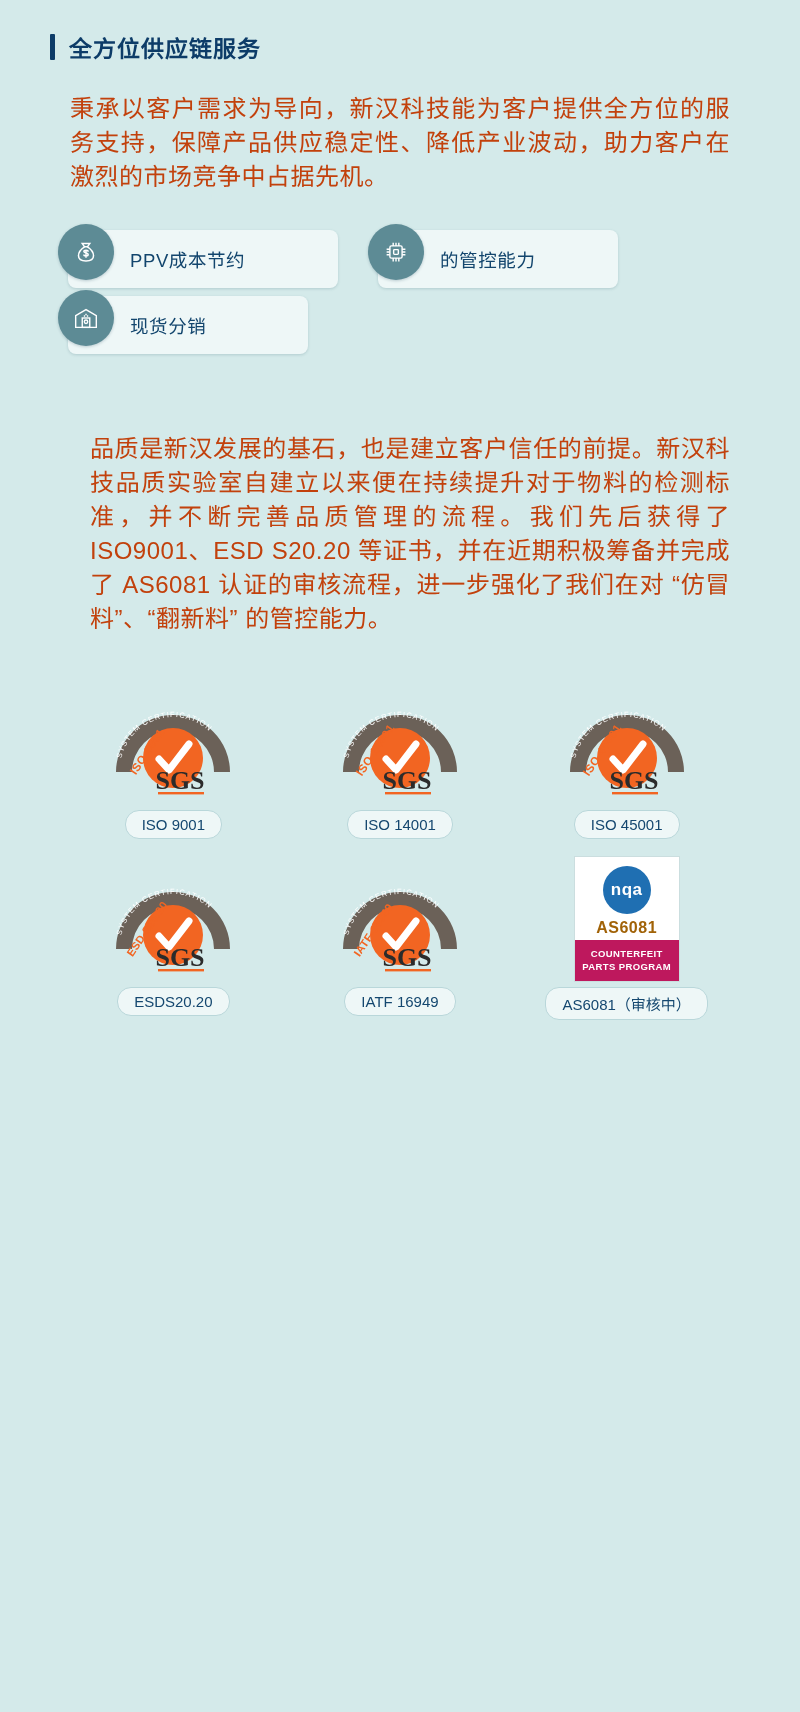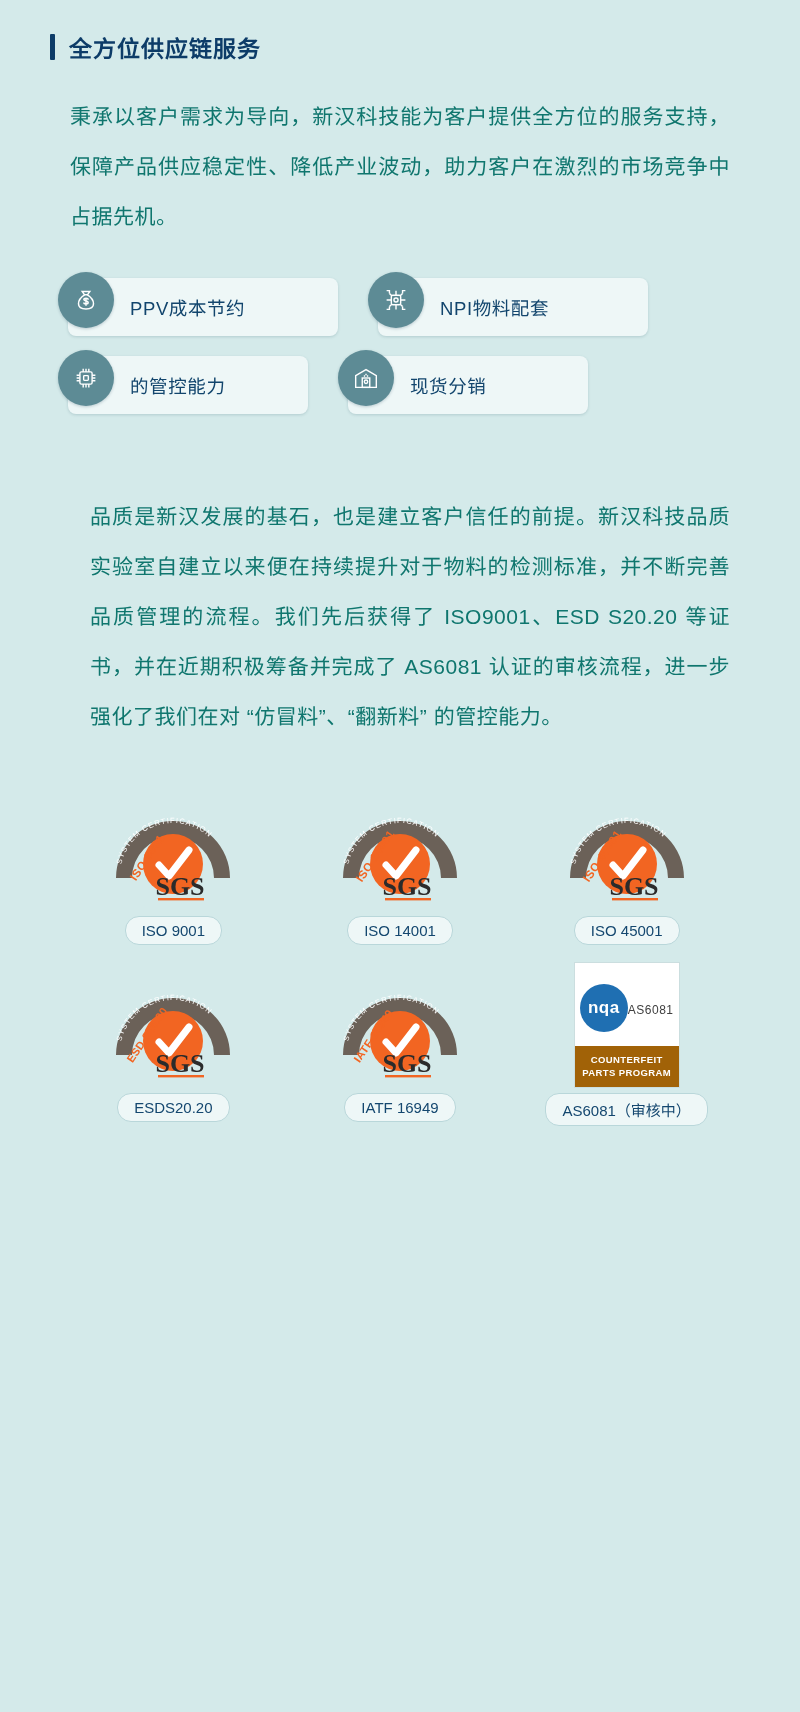--- a/index.html
+++ b/index.html
@@ -39,37 +39,37 @@
   }
   .section-title {
     font-size: 23px;
     font-weight: bold;
     letter-spacing: 1px;
     color: #0d3c68;
   }
 
   
   .para {
-    font-size: 21px;
-    line-height: 50px;
-    color: #0f766e;
+    font-size: 24px;
+    line-height: 34px;
+    color: #c2410c;
     text-align: justify;
     text-justify: inter-ideograph;
     margin: 0 20px 0 20px;
     letter-spacing: 0.5px;
   }
   .para-1 { margin-bottom: 36px; }
   .para-2 { margin-bottom: 40px; margin-left: 40px; }
 
   
   .pill-grid {
     margin: 0 18px;
     display: flex;
     flex-wrap: wrap;
-    gap: 20px 40px;
+    gap: 8px 40px;
   }
   .pill {
     position: relative;
     height: 58px;
     display: flex;
     align-items: center;
     background: #eef7f7;
     border-radius: 8px;
     box-shadow: 0 1px 3px rgba(30, 70, 90, 0.18);
     padding-left: 62px;
@@ -139,48 +139,48 @@
     background: #ffffff;
     box-shadow: 0 0 0 1px #cbdedf;
     display: flex;
     flex-direction: column;
     align-items: stretch;
     overflow: hidden;
   }
   .nqa-top {
     flex: 1 1 auto;
     display: flex;
-    flex-direction: row;
+    flex-direction: column;
     align-items: center;
     justify-content: center;
     padding-top: 6px;
   }
   .nqa-circle {
     width: 48px;
     height: 48px;
     border-radius: 50%;
     background: #1f6fb2;
     color: #fff;
     display: flex;
     align-items: center;
     justify-content: center;
     font-size: 17px;
     font-weight: bold;
     letter-spacing: 0.5px;
     position: relative;
   }
   .nqa-code {
     margin-top: 5px;
-    font-size: 12px;
-    font-weight: normal;
-    color: #404040;
+    font-size: 16px;
+    font-weight: bold;
+    color: #a16207;
     letter-spacing: 0.5px;
   }
   .nqa-bottom {
-    background: #a16207;
+    background: #be185d;
     color: #fff;
     text-align: center;
     font-size: 9.5px;
     font-weight: bold;
     letter-spacing: 0.4px;
     line-height: 13px;
     padding: 7px 2px 8px 2px;
   }
 </style>
 </head>
@@ -201,31 +201,20 @@
       <span class="pill-icon">
         <svg width="30" height="30" viewBox="0 0 32 32" fill="none" stroke="#ffffff" stroke-width="1.6">
           <path d="M12 7h8l-2.5 3.5h-3z"></path>
           <path d="M17.5 10.5c4 2.5 6.5 6 6.5 9.5 0 3.5-3.3 5.5-8 5.5s-8-2-8-5.5c0-3.5 2.5-7 6.5-9.5"></path>
           <path d="M16 13.5v8.5M18.3 15.6c0-1-1-1.6-2.3-1.6s-2.3.6-2.3 1.5c0 2 4.6 1.1 4.6 3.1 0 1-1 1.6-2.3 1.6s-2.3-.6-2.3-1.6"></path>
         </svg>
       </span>
       <span class="pill-label">PPV成本节约</span>
     </div>
 
-    <div class="pill pill-w1">
-      <span class="pill-icon">
-        <svg width="30" height="30" viewBox="0 0 32 32" fill="none" stroke="#ffffff" stroke-width="1.5">
-          <rect x="11" y="11" width="10" height="10" rx="1.5"></rect>
-          <circle cx="16" cy="16" r="2.2"></circle>
-          <path d="M16 6v5M16 21v5M6 16h5M21 16h5M9 9l2.5 2.5M20.5 20.5L23 23M23 9l-2.5 2.5M11.5 20.5L9 23"></path>
-          <path d="M6 6h3v3M26 6h-3v3M6 26h3v-3M26 26h-3v-3"></path>
-        </svg>
-      </span>
-      <span class="pill-label">NPI物料配套</span>
-    </div>
 
     <div class="pill pill-w2">
       <span class="pill-icon">
         <svg width="30" height="30" viewBox="0 0 32 32" fill="none" stroke="#ffffff" stroke-width="1.5">
           <rect x="9.5" y="9.5" width="13" height="13" rx="1.5"></rect>
           <rect x="13.5" y="13.5" width="5" height="5" rx="0.8"></rect>
           <path d="M13 6v3.5M16 6v3.5M19 6v3.5M13 22.5V26M16 22.5V26M19 22.5V26M6 13h3.5M6 16h3.5M6 19h3.5M22.5 13H26M22.5 16H26M22.5 19H26"></path>
         </svg>
       </span>
       <span class="pill-label">的管控能力</span>

